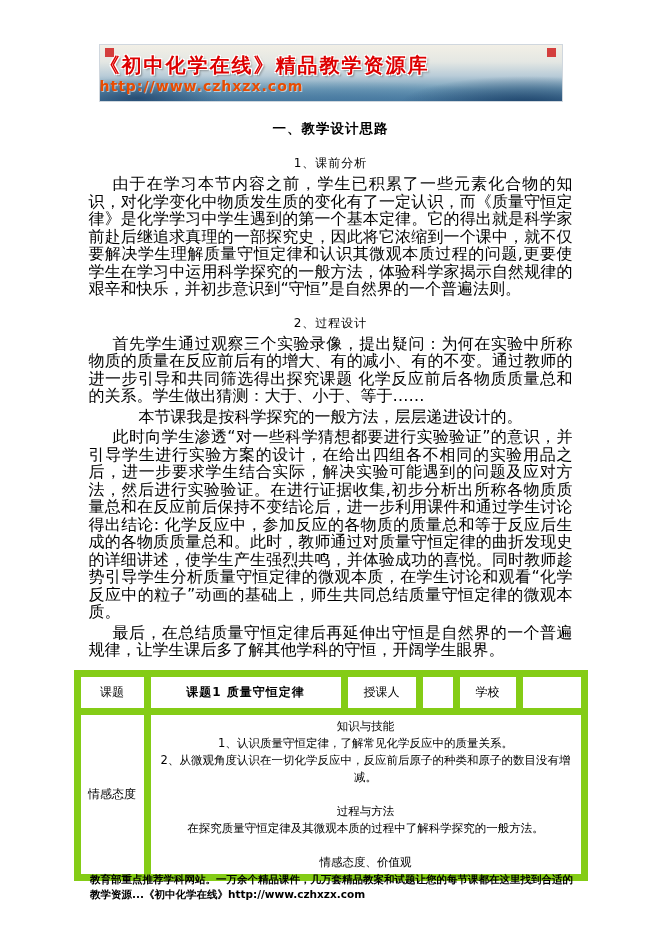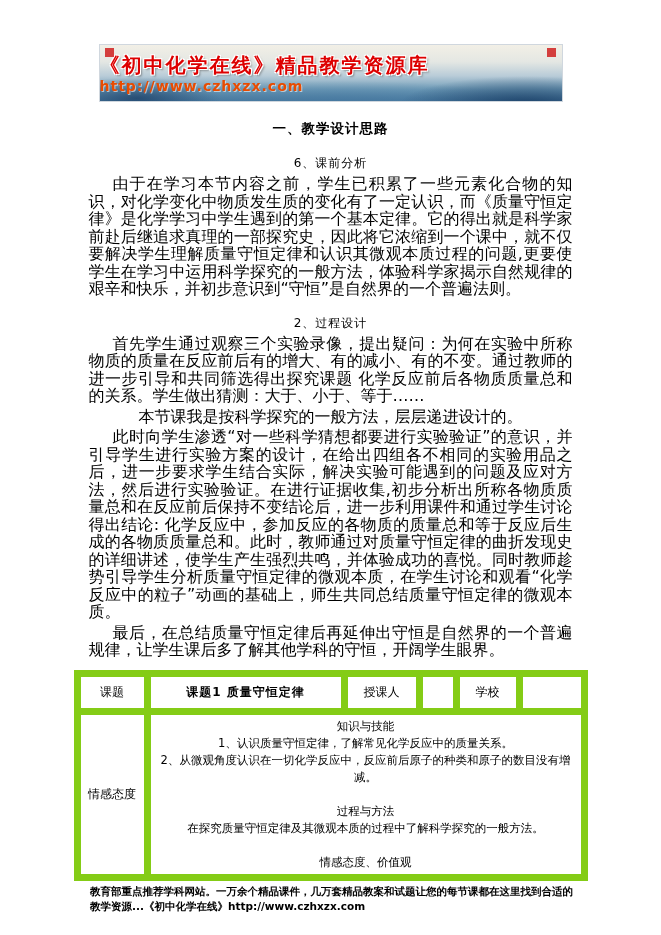--- a/index.html
+++ b/index.html
@@ -57,42 +57,42 @@
   }
   table.plan tr.r1 td { height:38px; }
   td.topic-value { font-weight:bold; letter-spacing:1px; }
   td.goal-label { width:70px; }
   td.goal-cell { padding:10px 8px 12px; vertical-align:top; }
   .goal-line { font-size:11.5px; line-height:17px; }
   .goal-line.gap-above { margin-top:17px; }
 
   
   .footer {
-    position:absolute; left:90px; bottom:22px; width:490px;
+    position:absolute; left:90px; bottom:34px; width:490px;
     font-size:10.5px; font-weight:bold; line-height:14.5px; text-align:left;
     word-break:break-all;
   }
   .footer-url { font-weight:bold; }
 </style>
 </head>
 <body>
 
 <div class="page">
 
   <div class="banner">
     <span class="seal left"></span>
     <span class="seal right"></span>
     <div class="banner-title">《初中化学在线》精品教学资源库</div>
     <div class="banner-url">http://www.czhxzx.com</div>
   </div>
 
   <div class="content">
     <div class="h1-doc">一、教学设计思路</div>
 
-    <div class="h2-doc">6、课前分析</div>
+    <div class="h2-doc">1、课前分析</div>
     <p class="p-doc indent">由于在学习本节内容之前，学生已积累了一些元素化合物的知识，对化学变化中物质发生质的变化有了一定认识，而《质量守恒定律》是化学学习中学生遇到的第一个基本定律。它的得出就是科学家前赴后继追求真理的一部探究史，因此将它浓缩到一个课中，就不仅要解决学生理解质量守恒定律和认识其微观本质过程的问题,更要使学生在学习中运用科学探究的一般方法，体验科学家揭示自然规律的艰辛和快乐，并初步意识到“守恒”是自然界的一个普遍法则。</p>
 
     <div class="h2-doc">2、过程设计</div>
     <p class="p-doc indent">首先学生通过观察三个实验录像，提出疑问：为何在实验中所称物质的质量在反应前后有的增大、有的减小、有的不变。通过教师的进一步引导和共同筛选得出探究课题 化学反应前后各物质质量总和的关系。学生做出猜测：大于、小于、等于……</p>
     <p class="p-doc center">本节课我是按科学探究的一般方法，层层递进设计的。</p>
     <p class="p-doc indent">此时向学生渗透“对一些科学猜想都要进行实验验证”的意识，并引导学生进行实验方案的设计，在给出四组各不相同的实验用品之后，进一步要求学生结合实际，解决实验可能遇到的问题及应对方法，然后进行实验验证。在进行证据收集,初步分析出所称各物质质量总和在反应前后保持不变结论后，进一步利用课件和通过学生讨论得出结论: 化学反应中，参加反应的各物质的质量总和等于反应后生成的各物质质量总和。此时，教师通过对质量守恒定律的曲折发现史的详细讲述，使学生产生强烈共鸣，并体验成功的喜悦。同时教师趁势引导学生分析质量守恒定律的微观本质，在学生讨论和观看“化学反应中的粒子”动画的基础上，师生共同总结质量守恒定律的微观本质。</p>
     <p class="p-doc indent">最后，在总结质量守恒定律后再延伸出守恒是自然界的一个普遍规律，让学生课后多了解其他学科的守恒，开阔学生眼界。</p>
 
   </div>
 

